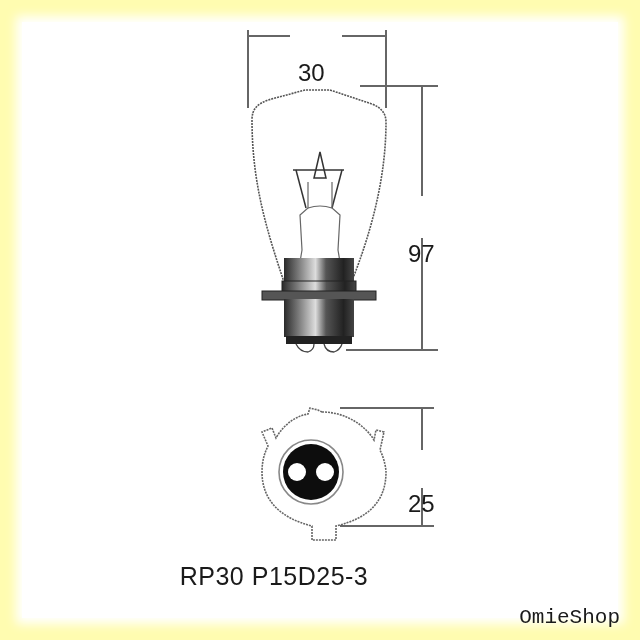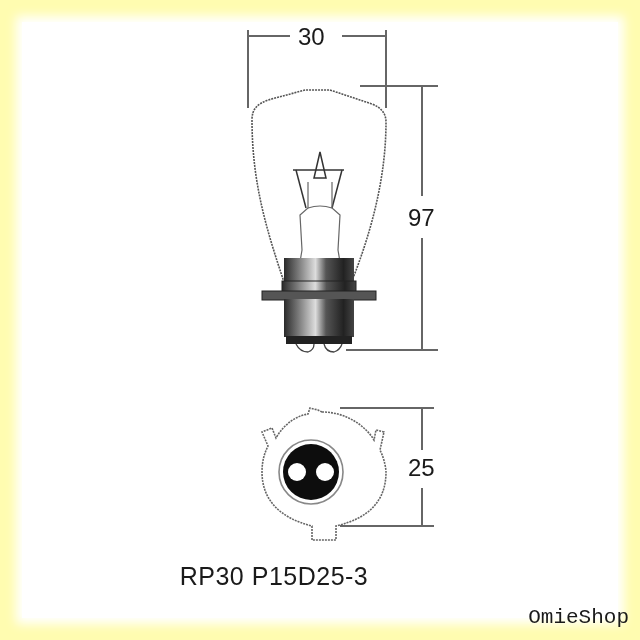--- a/index.html
+++ b/index.html
@@ -1,21 +1,21 @@
 <!DOCTYPE html>
 <html><head>
   <meta charset="utf-8">
   <style>
     html, body { margin:0; padding:0; }
     body { width:640px; height:640px; background:#fffcb0; position:relative; overflow:hidden; font-family:"Liberation Sans", sans-serif; }
     .frame { position:absolute; left:22px; top:22px; width:596px; height:596px; background:#ffffff; box-shadow:0 0 10px 6px #ffffff; }
     .canvas { position:absolute; left:0; top:0; width:640px; height:640px; }
-    .dim-label { position:absolute; font-family:"Liberation Sans", sans-serif; font-size:24px; color:#1a1a1a; line-height:1; }
+    .dim-label { position:absolute; font-family:"Liberation Sans", sans-serif; font-size:24px; color:#1a1a1a; line-height:1;margin-top:36px; }
     .caption { position:absolute; left:0; width:548px; top:562px; text-align:center; font-family:"Liberation Sans", sans-serif; font-size:25px; color:#1a1a1a; letter-spacing:0.5px; }
-    .watermark { position:absolute; right:11px; top:606px; font-family:"Liberation Mono", monospace; font-size:21px; color:#1a1a1a; }
+    .watermark { position:absolute; right:20px; top:606px; font-family:"Liberation Mono", monospace; font-size:21px; color:#1a1a1a; }
   </style>
 </head>
 <body>
 
 <div class="frame"></div>
 
 <svg class="canvas" viewBox="0 0 640 640">
 
   <g stroke="#666" stroke-width="2" fill="none">
     <line x1="248" y1="30" x2="248" y2="108"></line>

